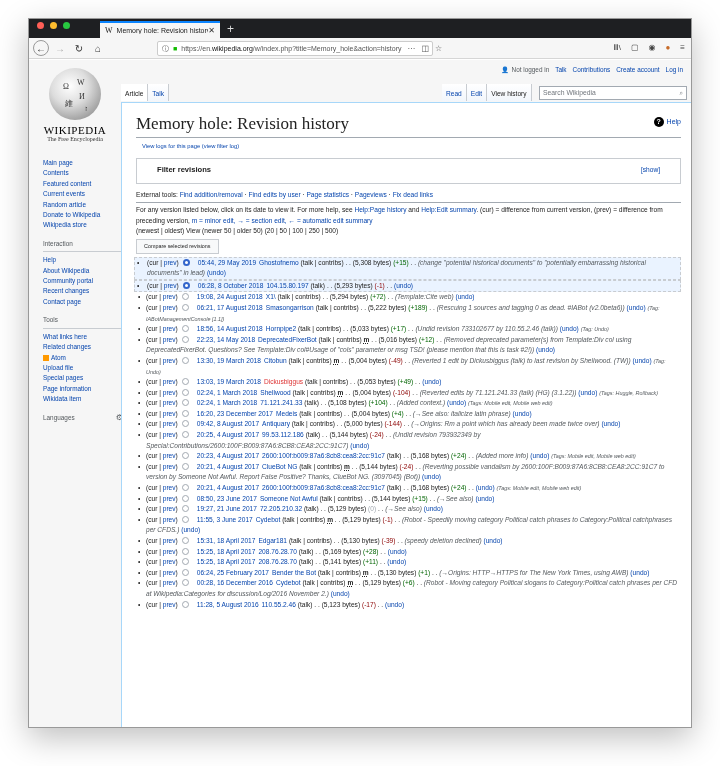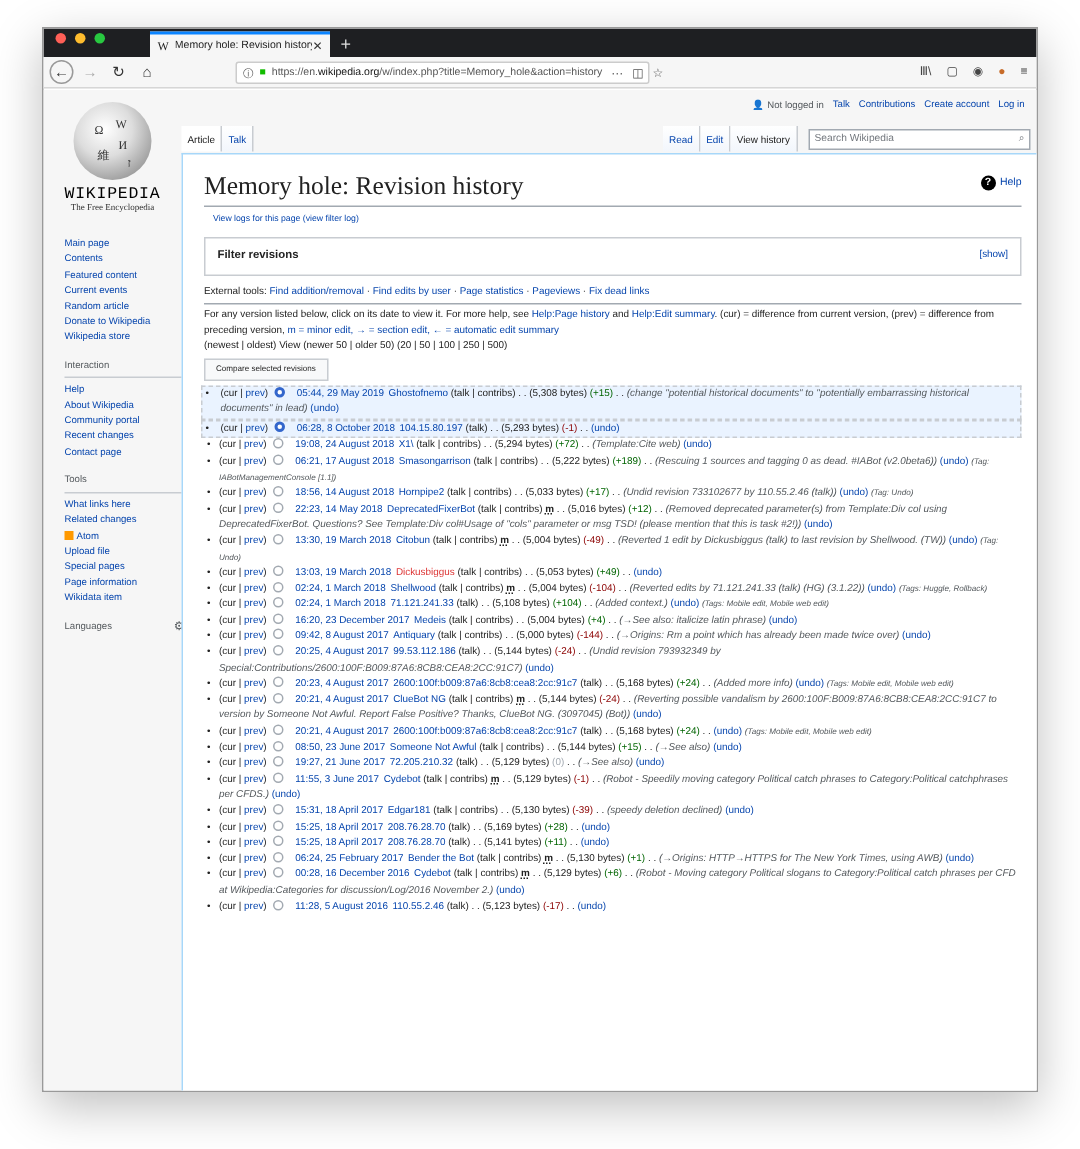--- a/index.html
+++ b/index.html
@@ -28,21 +28,21 @@
   .urlbar .lock { color: #12bc00; margin: 0 4px 0 4px; font-size: 7px; }
   .urlbar .url { flex: 1; white-space: nowrap; }
   .urlbar .url b { color: #111; font-weight: normal; }
   .urlbar .act { margin-left: 6px; color: #555; font-size: 8px; }
   .rtools { position: absolute; right: 6px; top: 24px; display: flex; gap: 10px; font-size: 8px; color: #444; align-items: center; }
 
   .page { position: absolute; left: 0; top: 41px; width: 664px; height: 669px; background: #f6f6f6; }
   .logo { position: absolute; left: 0; top: 0; width: 92px; height: 88px; text-align: center; }
   .globe { width: 52px; height: 52px; border-radius: 50%; margin: 8px auto 0; background: radial-gradient(circle at 40% 35%, #fff 0%, #ddd 40%, #999 80%, #777 100%); position: relative; font-family: "Liberation Serif", serif; font-size: 8px; color: #333; }
   .globe span { position: absolute; }
-  .wordmark { font-family: Liberation Mono, monospace; font-size: 11px; letter-spacing: 0.5px; margin-top: 4px; color: #000; }
+  .wordmark { font-family: Liberation Serif, serif; font-size: 11px; letter-spacing: 0.5px; margin-top: 4px; color: #000; }
   .tagline { font-family: "Liberation Serif", serif; font-size: 6px; color: #333; }
 
   .sidebar { position: absolute; left: 14px; top: 98px; width: 80px; font-size: 6.4px; line-height: 10.4px; }
   .sidebar .item { display: block; }
   .sidebar .hdr { color: #54595d; margin-top: 8px; padding-bottom: 2px; border-bottom: 1px solid #c8ccd1; margin-bottom: 3px; }
   .sidebar .atom::before { content: ""; display: inline-block; width: 6px; height: 6px; background: #f90; margin-right: 2px; vertical-align: -1px; }
   .sidebar .lang { display: flex; justify-content: space-between; color: #54595d; margin-top: 8px; }
 
   .toplinks { position: absolute; right: 10px; top: 6px; font-size: 6.4px; display: flex; gap: 6px; }
   .toplinks .nl { color: #54595d; }
@@ -52,21 +52,21 @@
   .tabsL .sel, .tabsR .sel { background: #fff; color: #222; }
   .tabsR { position: absolute; left: 413px; top: 24px; display: flex; font-size: 6.6px; }
   .search { position: absolute; left: 510px; top: 26px; width: 148px; height: 14px; border: 1px solid #a2a9b1; background: #fff; font-size: 6.8px; color: #72777d; padding: 2px 3px; display: flex; justify-content: space-between; }
 
   .content { position: absolute; left: 92px; top: 42px; width: 572px; height: 627px; background: #fff; border: 1px solid #a7d7f9; border-right: none; padding: 10px 12px 0 14px; font-size: 6.6px; line-height: 10.6px; }
   .h1row { display: flex; justify-content: space-between; align-items: flex-start; border-bottom: 1px solid #a2a9b1; padding-bottom: 2px; }
   h1 { font-family: "Liberation Serif", serif; font-weight: normal; font-size: 17px; line-height: 22px; }
   .help { display: flex; align-items: center; gap: 3px; font-size: 7px; margin-top: 4px; }
   .help .q { width: 10px; height: 10px; border-radius: 50%; background: #000; color: #fff; font-size: 7px; font-weight: bold; display: flex; align-items: center; justify-content: center; }
   .sub { font-size: 5.8px; margin: 3px 0 6px 6px; }
-  .filter { border: 1px solid #c8ccd1; height: 26px; display: flex; justify-content: space-between; align-items: center; padding: 0 8px; margin-bottom: 6px; }
+  .filter { border: 1px solid #c8ccd1; height: 26px; display: flex; justify-content: space-between; align-items: center; padding: 0 20px; margin-bottom: 6px; }
   .filter b { font-size: 7.6px; }
   .ext { border-bottom: 1px solid #a2a9b1; padding-bottom: 2px; margin-bottom: 2px; }
   .cmpbtn { display: inline-block; font-size: 5.4px; border: 1px solid #c8ccd1; background: #f8f9fa; padding: 1px 7px; margin: 2px 0 3px; }
 
   ul.hist { list-style: none; }
   ul.hist li { position: relative; padding-left: 10px; }
   ul.hist li::before { content: "•"; position: absolute; left: 2px; top: 0; }
   ul.hist li.sel { background: #eaf3ff; border: 1px dashed #c8ccd1; margin-left: -2px; padding-left: 12px; }
   .radio { display: inline-block; width: 7px; height: 7px; border-radius: 50%; border: 1px solid #a2a9b1; background: #fff; vertical-align: -1px; margin: 0 8px 0 4px; }
   .radio.on { border: 2px solid #36c; background: #fff; }

